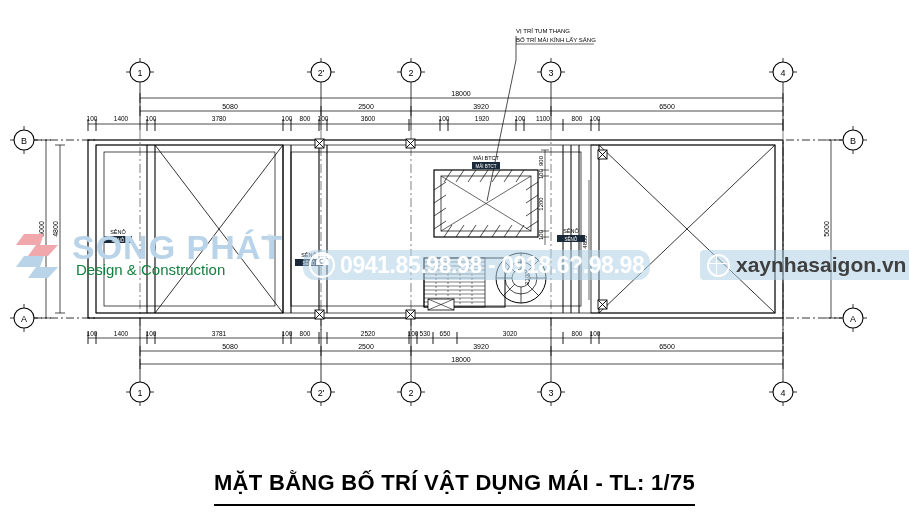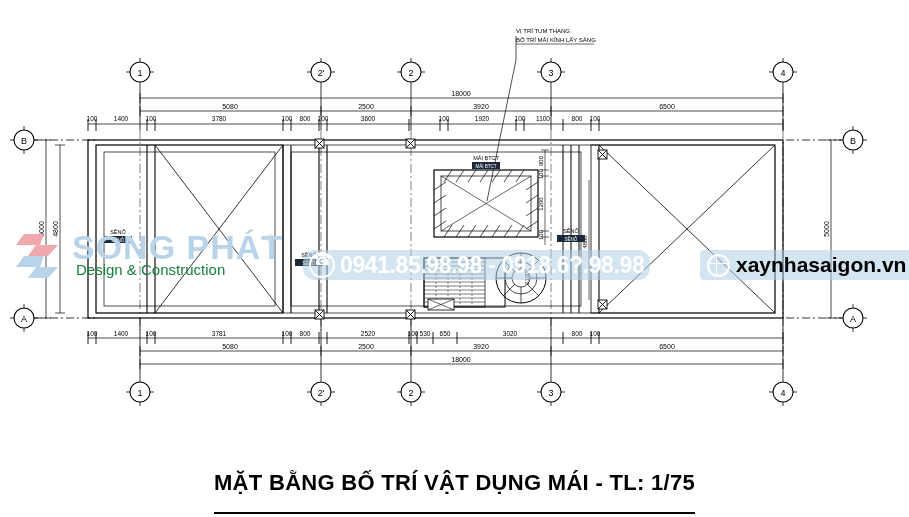--- a/index.html
+++ b/index.html
@@ -139,38 +139,38 @@
     position: absolute;
     left: -1px;
     top: 7px;
     width: 19px;
     height: 1px;
     background: #ffffff;
   }
   #wm-site .wm-txt {
     font-size: 21px;
     font-weight: bold;
-    color: #000000;
+    color: #404040;
     white-space: nowrap;
   }
   
   #title-block {
     position: absolute;
     left: 0;
     top: 470px;
     width: 909px;
     text-align: center;
   }
   #title-block .title-text {
     display: inline-block;
     font-size: 22px;
     font-weight: bold;
     color: #000000;
     border-bottom: 2px solid #000000;
-    padding-bottom: 16px;
+    padding-bottom: 8px;
     letter-spacing: 0.3px;
   }
   text { font-family: "Liberation Sans", sans-serif; }
 </style>
 </head>
 <body>
 
 <div id="sheet">
 
   <svg id="drawing-svg" viewBox="0 0 909 517">

